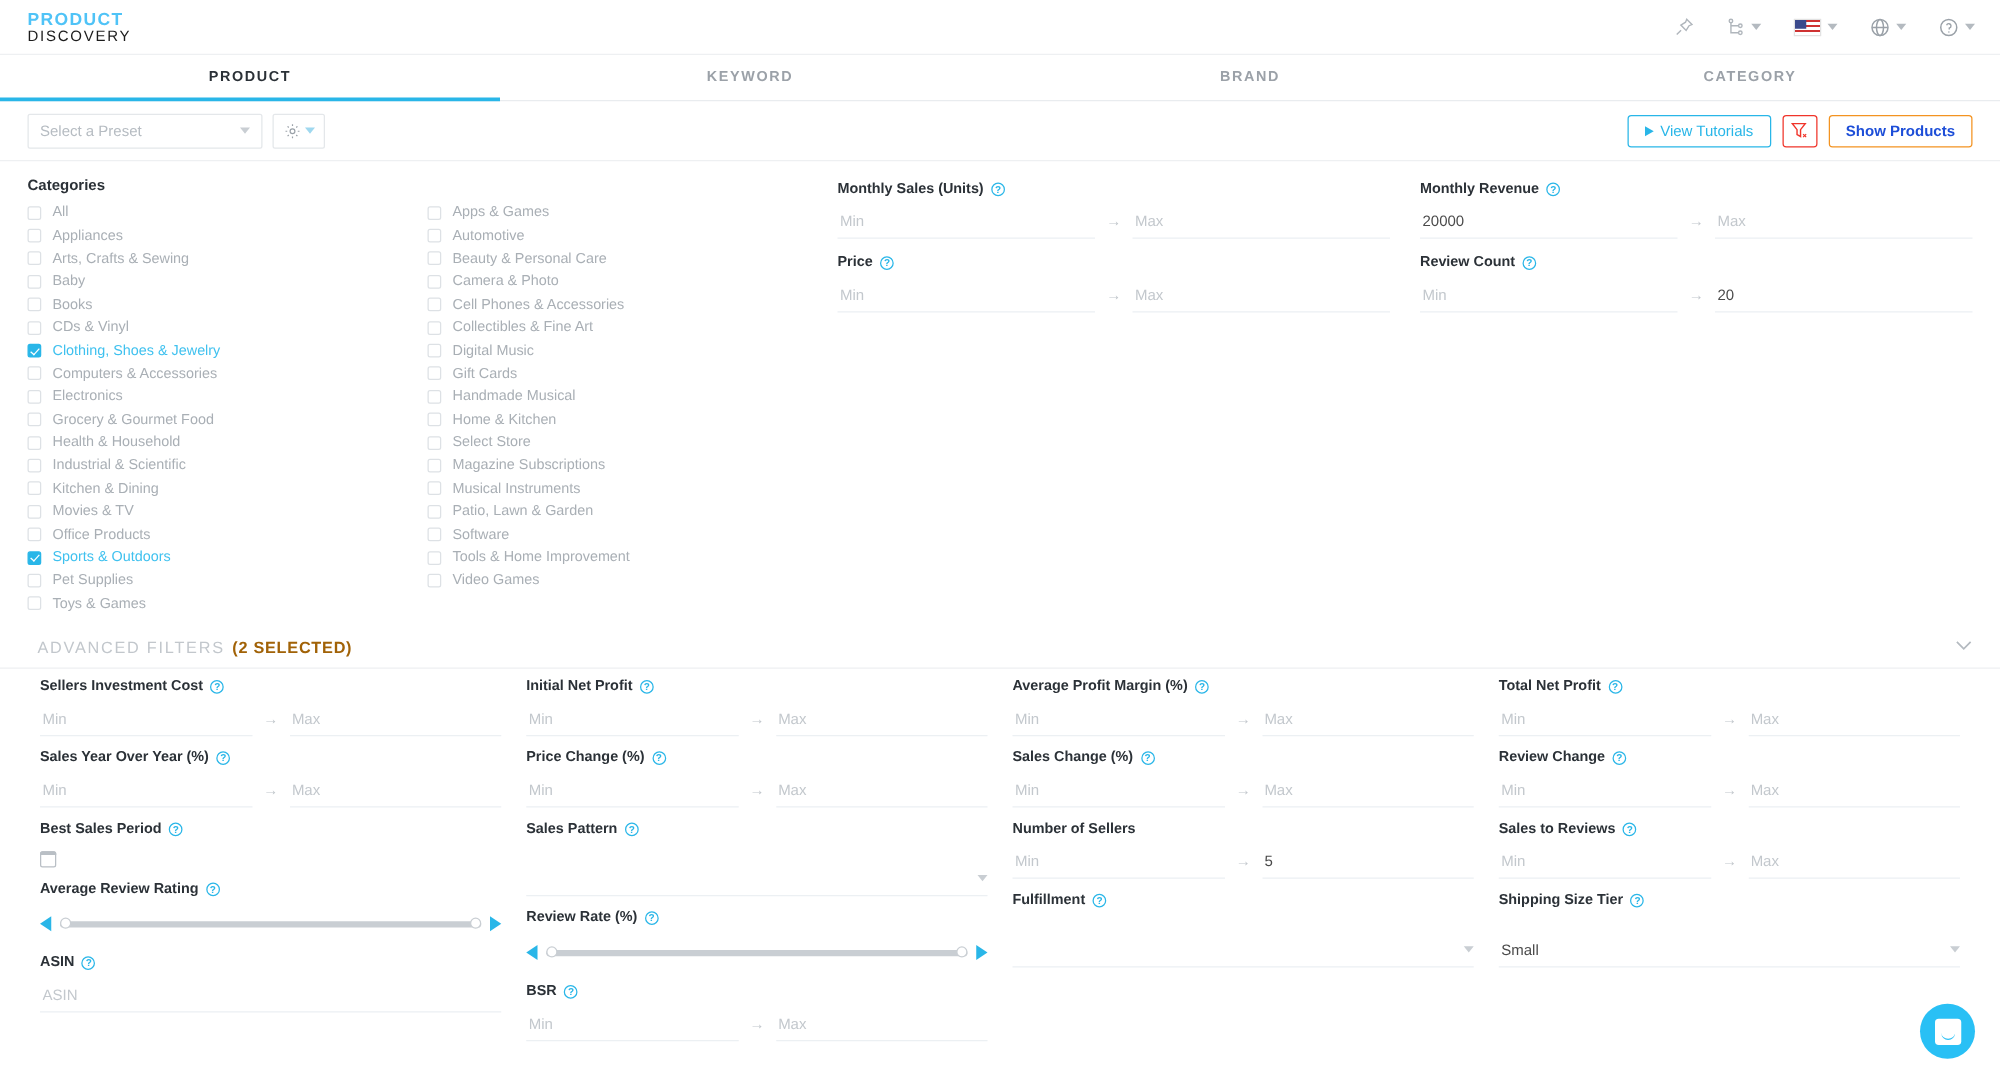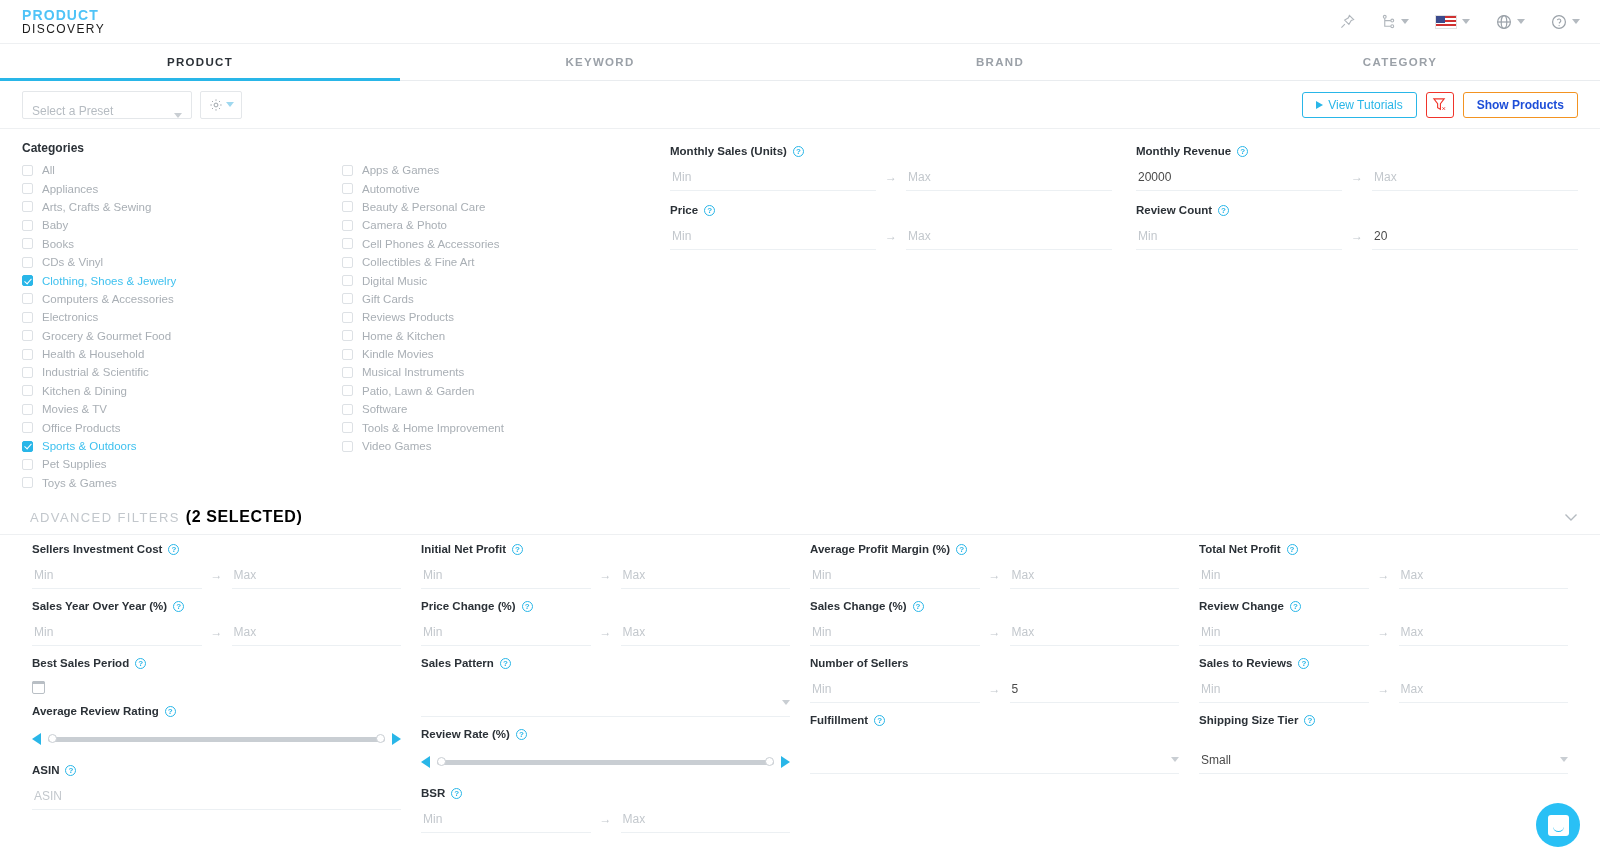--- a/index.html
+++ b/index.html
@@ -71,22 +71,22 @@
     content: ""; position: absolute; left: 0; right: 0; bottom: -1px;
     height: 3px; background: #29b6e8;
   }
 
   
   .preset-row {
     height: 48px; display: flex; align-items: center;
     padding: 0 22px; border-bottom: 1px solid #eef0f2;
   }
   .preset-select {
-    width: 170px; height: 28px; border: 1px solid #e4e7ea;
-    border-radius: 2px; display: flex; align-items: flex-end;
+    width: 188px; height: 28px; border: 1px solid #e4e7ea;
+    border-radius: 2px; display: flex; align-items: center;
     padding: 0 9px; font-size: 12px; color: #b6bcc2; cursor: pointer;
   }
   .preset-select .chev { margin-left: auto; border-top-color: #c9ced3; }
   .gear-btn {
     margin-left: 8px; height: 28px; width: 42px;
     border: 1px solid #e4e7ea; border-radius: 2px;
     display: flex; align-items: center; justify-content: center;
     gap: 3px; cursor: pointer;
   }
   .gear-btn .chev { border-top-color: #9fd8ef; }
@@ -164,21 +164,21 @@
 
   
   .adv-header {
     display: flex; align-items: center; padding: 10px 22px 8px 30px;
     border-bottom: 1px solid #eef0f2; margin-top: 6px;
   }
   .adv-title {
     font-size: 13px; color: #c2c7cc; letter-spacing: 1.4px;
   }
   .adv-count {
-    font-size: 16px; color: #000000; font-weight: bold;
+    font-size: 13px; color: #a16207; font-weight: bold;
     letter-spacing: 0.6px; margin-left: 6px;
   }
   .adv-toggle { margin-left: auto; cursor: pointer; }
 
   .adv-grid {
     display: flex; padding: 4px 22px 0 22px;
   }
   .adv-col { flex: 1; padding: 0 10px; }
   .adv-fld { margin-bottom: 7px; }
   .adv-fld .fld-label { font-size: 11.5px; }
@@ -428,29 +428,33 @@
           <div class="cat-item">
             <span class="cb"></span>
             <span class="cat-label">Digital Music</span>
           </div>
           <div class="cat-item">
             <span class="cb"></span>
             <span class="cat-label">Gift Cards</span>
           </div>
           <div class="cat-item">
             <span class="cb"></span>
-            <span class="cat-label">Reviews Products</span>
+            <span class="cat-label">Handmade Musical</span>
           </div>
           <div class="cat-item">
             <span class="cb"></span>
             <span class="cat-label">Home &amp; Kitchen</span>
           </div>
           <div class="cat-item">
             <span class="cb"></span>
-            <span class="cat-label">Kindle Movies</span>
+            <span class="cat-label">Select Store</span>
+          </div>
+          <div class="cat-item">
+            <span class="cb"></span>
+            <span class="cat-label">Magazine Subscriptions</span>
           </div>
           <div class="cat-item">
             <span class="cb"></span>
             <span class="cat-label">Musical Instruments</span>
           </div>
           <div class="cat-item">
             <span class="cb"></span>
             <span class="cat-label">Patio, Lawn &amp; Garden</span>
           </div>
           <div class="cat-item">

